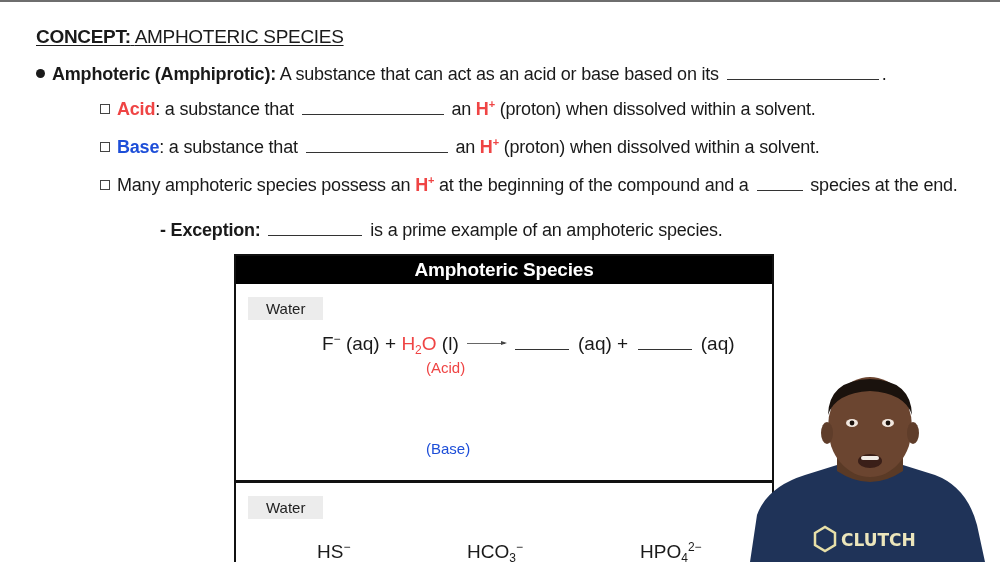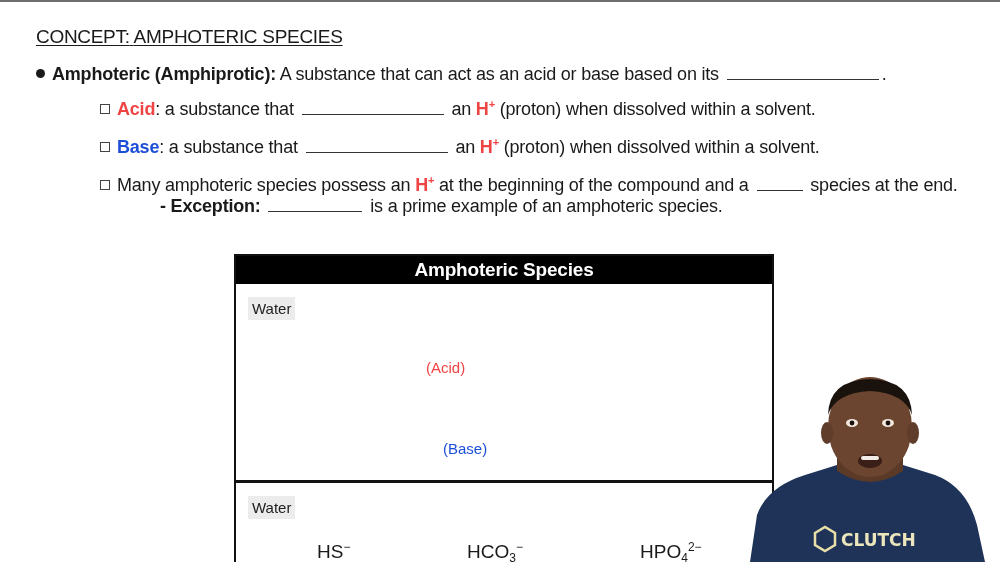--- a/index.html
+++ b/index.html
@@ -1,34 +1,34 @@
 <!DOCTYPE html>
 <html><head>
   <meta charset="utf-8">
   <style>
     * { box-sizing: border-box; margin: 0; padding: 0; }
     html, body { width: 1000px; height: 562px; overflow: hidden; background: #ffffff; }
     body { position: relative; font-family: "Liberation Sans", sans-serif; color: #1a1a1a; }
     .topline { position: absolute; left: 0; top: 0; width: 1000px; height: 2px; background: #6e6e6e; }
 
     .concept { position: absolute; left: 36px; top: 26px; font-size: 19px; letter-spacing: -0.3px; text-decoration: underline; text-underline-offset: 2px; white-space: nowrap; }
-    .concept b { font-weight: normal; }
+    .concept b { font-weight: bold; }
 
     .line { position: absolute; font-size: 18px; white-space: nowrap; letter-spacing: -0.2px; }
     .line b { font-weight: bold; margin-top: 24px; }
     .blank { display: inline-block; border-bottom: 1.3px solid #333; vertical-align: baseline; height: 14px; margin: 0 3px; }
     .red { color: #ef4444; }
     .blue { color: #1d4ed8; }
     .cb { display: inline-block; width: 10px; height: 10px; border: 1px solid #444; margin-right: 7px; vertical-align: 1px; }
     .dot { display: inline-block; width: 9px; height: 9px; border-radius: 50%; background: #1a1a1a; margin-right: 7px; vertical-align: 2px; }
     sup.plus { font-size: 11px; vertical-align: 7px; font-weight: bold; }
 
     .box { position: absolute; left: 234px; top: 254px; width: 540px; height: 320px; border: 2px solid #111; border-bottom: none; background: #fff; }
     .box-head { height: 28px; background: #000; color: #fff; font-weight: bold; font-size: 19px; text-align: center; line-height: 28px; letter-spacing: -0.2px; }
-    .tag { position: absolute; background: #ececec; font-size: 15px; padding: 3px 4px; color: #222; }
+    .tag { position: absolute; background: #ececec; font-size: 15px; padding: 3px 18px; color: #222; }
     .sep { position: absolute; left: 0; top: 224px; width: 100%; height: 3px; background: #111; }
 
     .eq { position: absolute; font-size: 19px; white-space: nowrap; color: #1a1a1a; }
     .eq sub { font-size: 12px; vertical-align: -4px; }
     .eq sup { font-size: 12px; vertical-align: 7px; }
     .arrow { display: inline-block; width: 38px; height: 1px; background: #666; position: relative; vertical-align: 6px; margin: 0 6px 0 8px; }
     .arrow::after { content: ""; position: absolute; right: -2px; top: -2px; border-left: 6px solid #444; border-top: 2.5px solid transparent; border-bottom: 2.5px solid transparent; }
     .eblank { display: inline-block; width: 54px; border-bottom: 1.4px solid #333; height: 14px; margin: 0 4px 0 4px; }
     .label { position: absolute; font-size: 15px; }
 
@@ -73,34 +73,45 @@
 </div>
 
 <div class="line" style="left:100px; top:174px;">
   <span class="cb"></span><span>Many amphoteric species possess an</span>
   <b class="red"><span>H</span><sup class="plus">+</sup></b>
   <span>at the beginning of the compound and a</span>
   <span class="blank" style="width:46px;"></span>
   <span>species at the end.</span>
 </div>
 
-<div class="line" style="left:160px; top:196px;">
+<div class="line" style="left:160px; top:220px;">
   <b>- Exception:</b>
   <span class="blank" style="width:94px;"></span>
   <span>is a prime example of an amphoteric species.</span>
 </div>
 
 <div class="box">
   <div class="box-head">Amphoteric Species</div>
 
   <div class="tag" style="left:12px; top:41px;">Water</div>
 
+  <div class="eq" style="left:86px; top:76px;">
+    <span>F</span><sup>−</sup>
+    <span>(aq)</span>
+    <span>+</span>
+    <span class="red"><span>H</span><sub>2</sub><span>O</span></span>
+    <span>(l)</span><span class="arrow"></span><span class="eblank"></span>
+    <span>(aq)</span>
+    <span>+</span>
+    <span class="eblank"></span>
+    <span>(aq)</span>
+  </div>
   <div class="label red" style="left:190px; top:103px;">(Acid)</div>
 
-  <div class="label blue" style="left:190px; top:184px;margin-left:17px;">(Base)</div>
+  <div class="label blue" style="left:190px; top:184px;">(Base)</div>
 
   <div class="sep"></div>
 
   <div class="tag" style="left:12px; top:240px;">Water</div>
 
   <div class="species" style="left:81px; top:284px;">
     <span>HS</span><sup>−</sup>
   </div>
   <div class="species" style="left:231px; top:284px;">
     <span>HCO</span><sub>3</sub><sup>−</sup>

